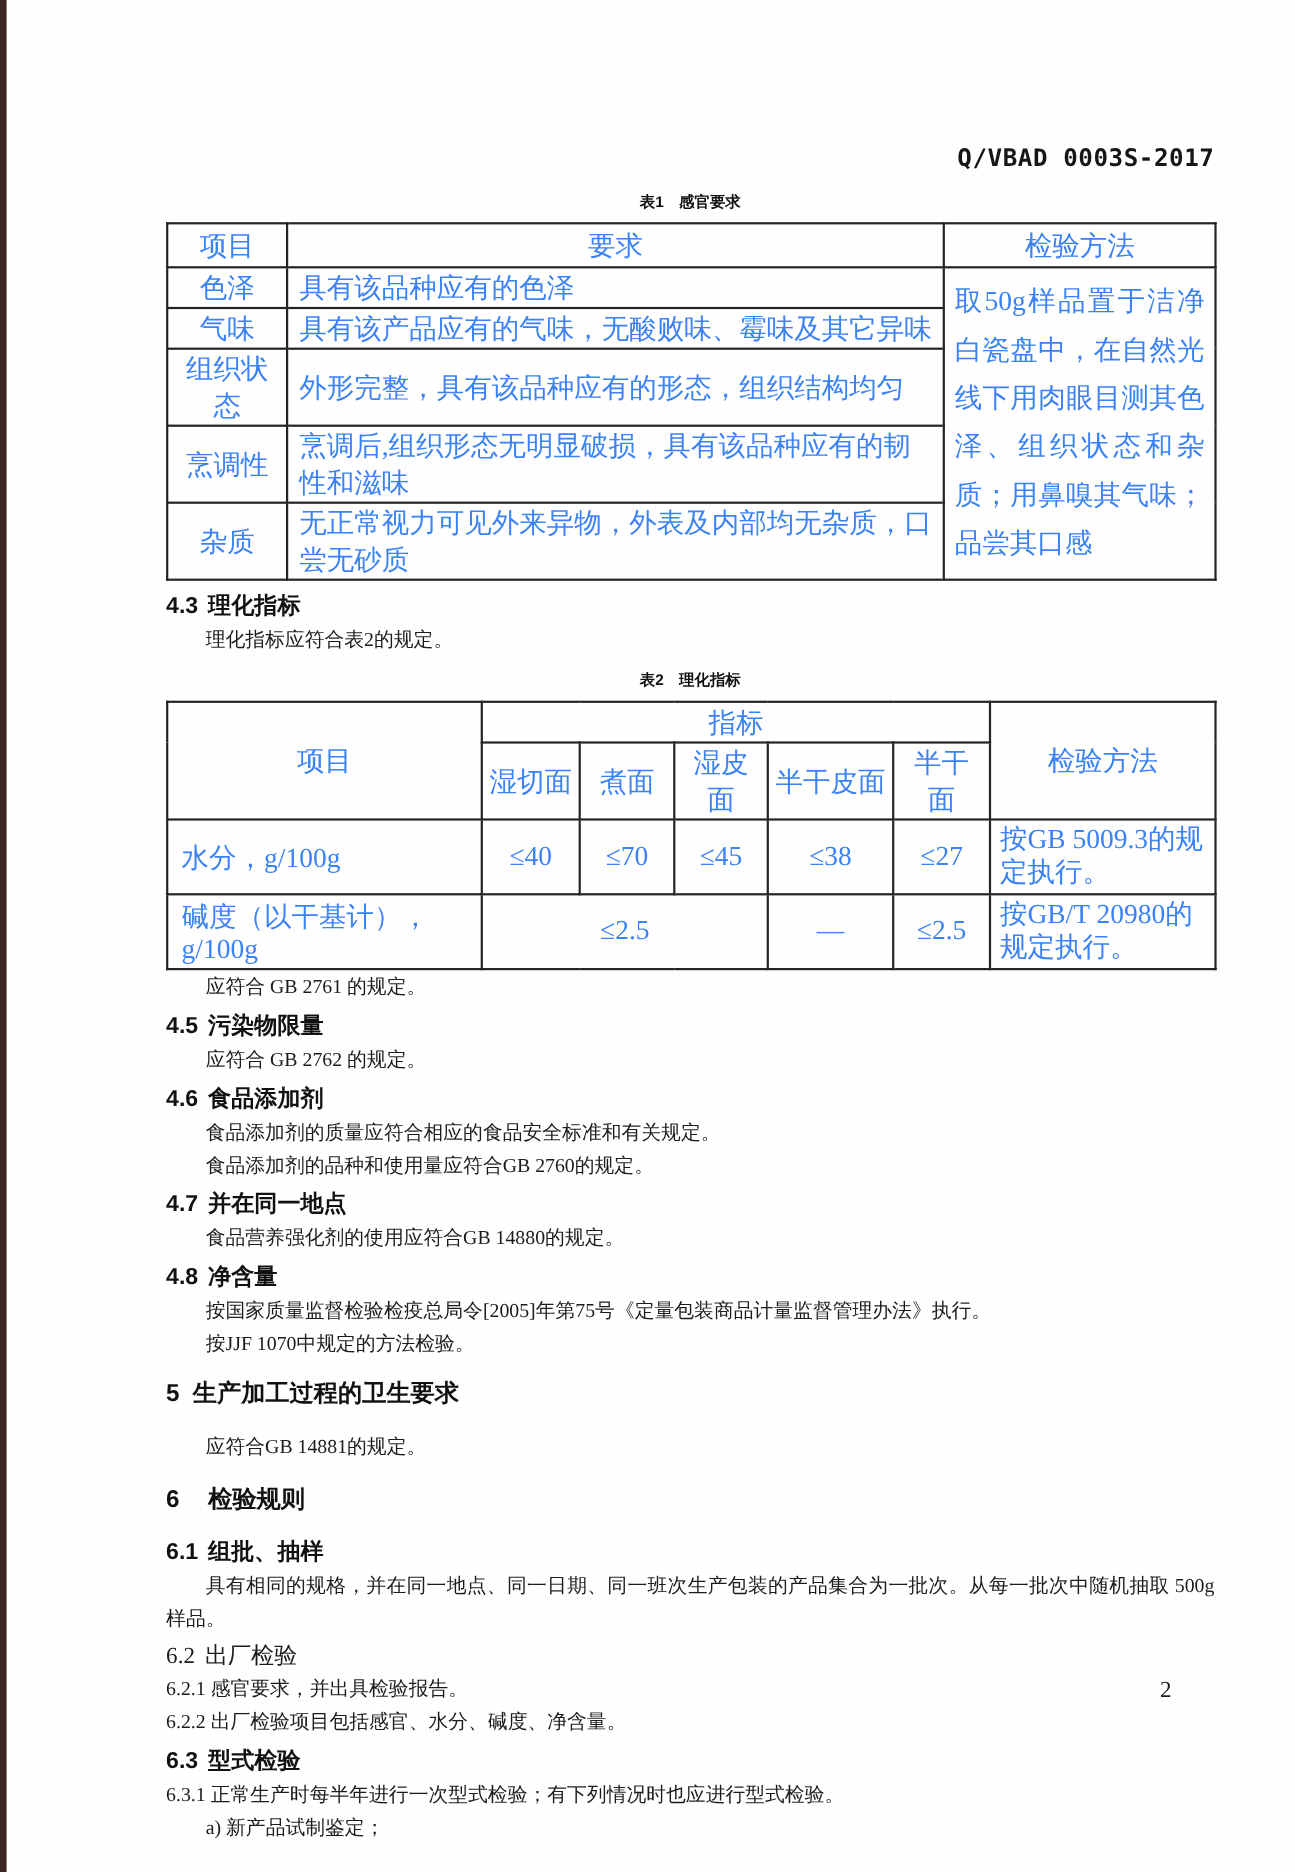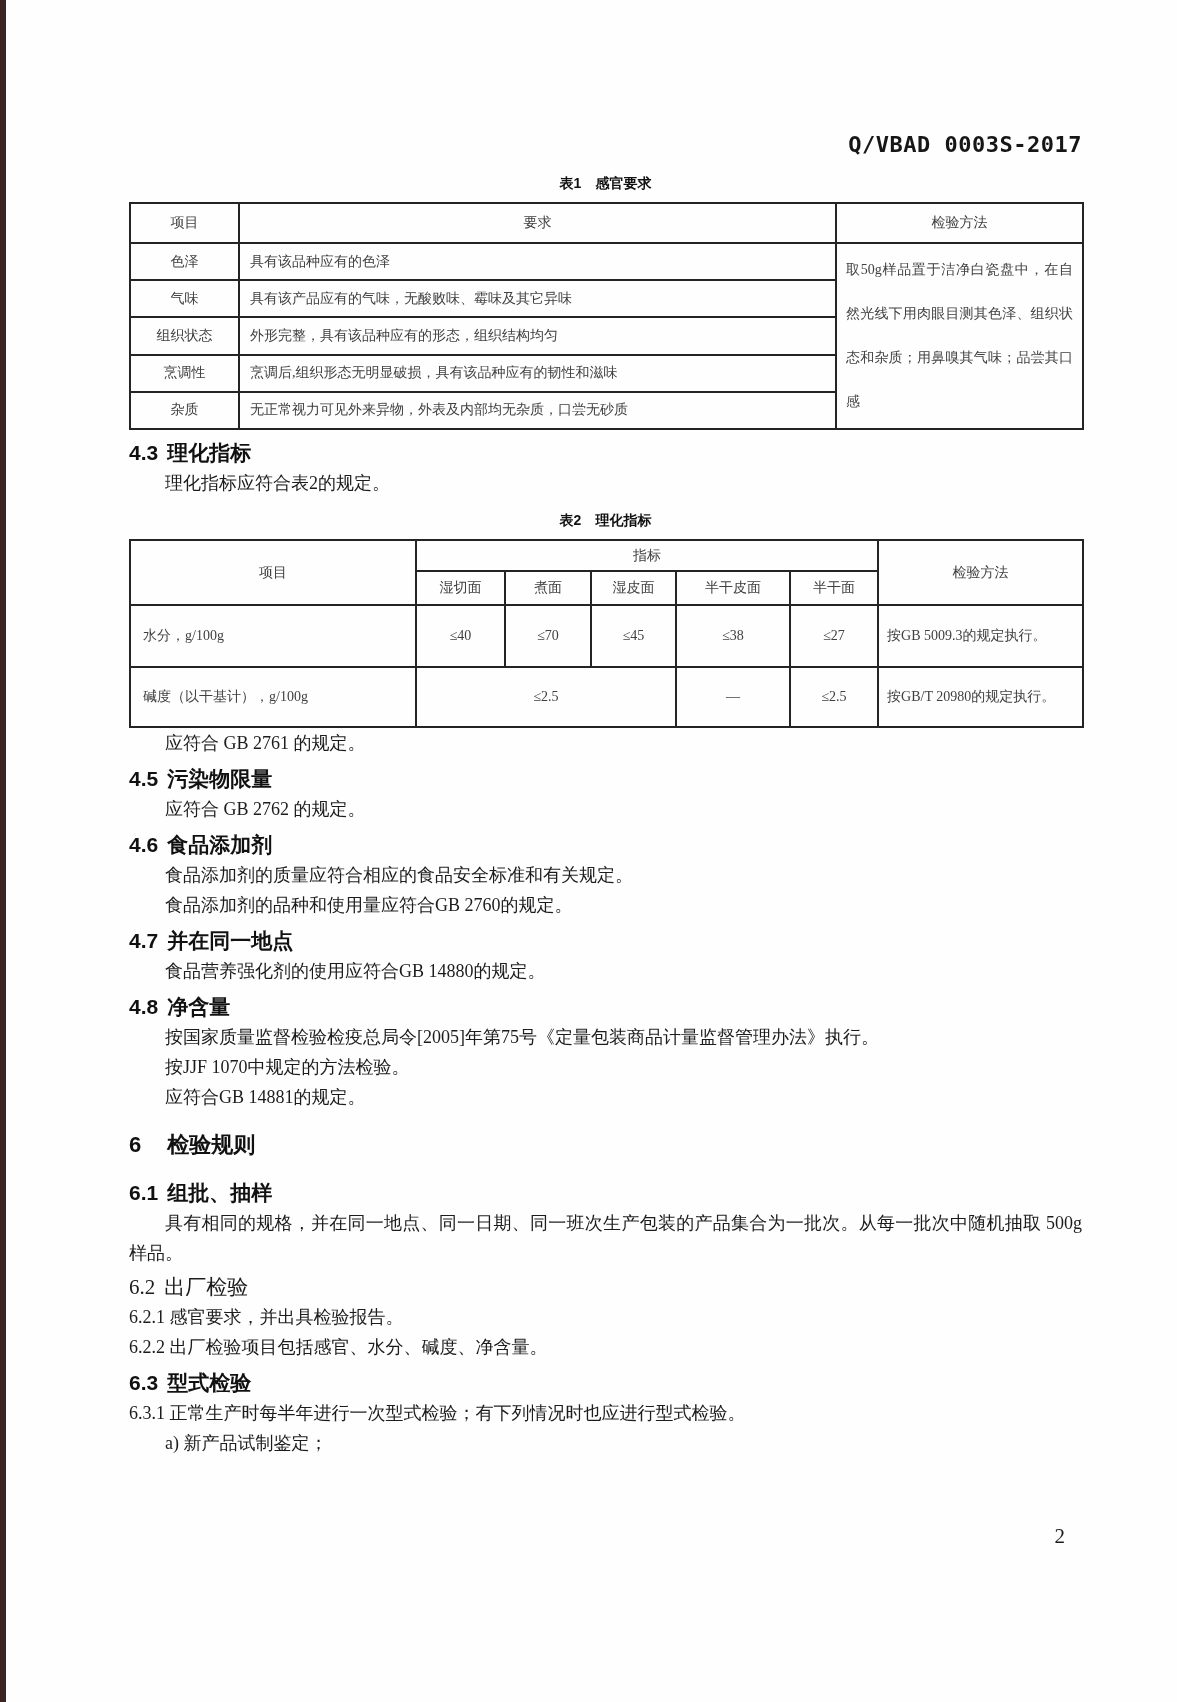--- a/index.html
+++ b/index.html
@@ -1,31 +1,31 @@
 <!DOCTYPE html>
 <html><head>
 <meta charset="utf-8">
 <style>
   html,body{margin:0;padding:0;background:#ffffff;}
   .page{position:relative;width:1177px;height:1702px;background:#fefefe;overflow:hidden;
         color:#1c1c1c;}
   .edge-strip{position:absolute;left:0;top:0;width:6px;height:1702px;background:#3a2522;}
-  .content{position:absolute;left:129px;top:133px;width:953px;}
+  .content{position:absolute;left:151px;top:133px;width:953px;}
 
   .doc-code{text-align:right;font-family:"DejaVu Sans Mono",monospace;font-weight:700;
             font-size:22px;line-height:24px;letter-spacing:0.5px;color:#161616;}
 
   .caption{text-align:center;font-family:"Liberation Sans",sans-serif;font-weight:700;
            font-size:14px;line-height:26px;color:#111;}
   .caption.c1{margin:13px 0 6px;}
   .caption.c2{margin:9px 0 6px;}
 
   table{border-collapse:collapse;table-layout:fixed;width:953px;}
   td{border:2px solid #242424;font-family:"Liberation Serif","DejaVu Serif",serif;
-     font-size:14px;color:#404040;text-align:center;vertical-align:middle;padding:1px 6px;}
+     font-size:25px;color:#3b82f6;text-align:center;vertical-align:middle;padding:1px 6px;}
 
   .t1 tr.hdr{height:40px;}
   .t1 tr.data{height:20px;padding-left:48px;}
   .t1 td.req{text-align:left;padding-left:10px;}
   .t1 td.method-cell{text-align:justify;vertical-align:middle;line-height:44px;padding:4px 9px;}
 
   .t2 tr.r1{height:31px;}
   .t2 tr.r2{height:34px;}
   .t2 tr.r3{height:62px;}
   .t2 tr.r4{height:60px;padding-left:38px;}
@@ -165,20 +165,23 @@
       <span class="num">4.7</span><span>并在同一地点</span>
     </h3>
     <p class="para">食品营养强化剂的使用应符合GB 14880的规定。</p>
 
     <h3 class="h2">
       <span class="num">4.8</span><span>净含量</span>
     </h3>
     <p class="para">按国家质量监督检验检疫总局令[2005]年第75号《定量包装商品计量监督管理办法》执行。</p>
     <p class="para">按JJF 1070中规定的方法检验。</p>
 
+    <h2 class="h1">
+      <span class="num">5</span><span>生产加工过程的卫生要求</span>
+    </h2>
     <p class="para">应符合GB 14881的规定。</p>
 
     <h2 class="h1 wide-gap mt18">
       <span class="num">6</span><span>检验规则</span>
     </h2>
 
     <h3 class="h2 mt16">
       <span class="num">6.1</span><span>组批、抽样</span>
     </h3>
     <p class="para">具有相同的规格，并在同一地点、同一日期、同一班次生产包装的产品集合为一批次。从每一批次中随机抽取 500g 样品。</p>

